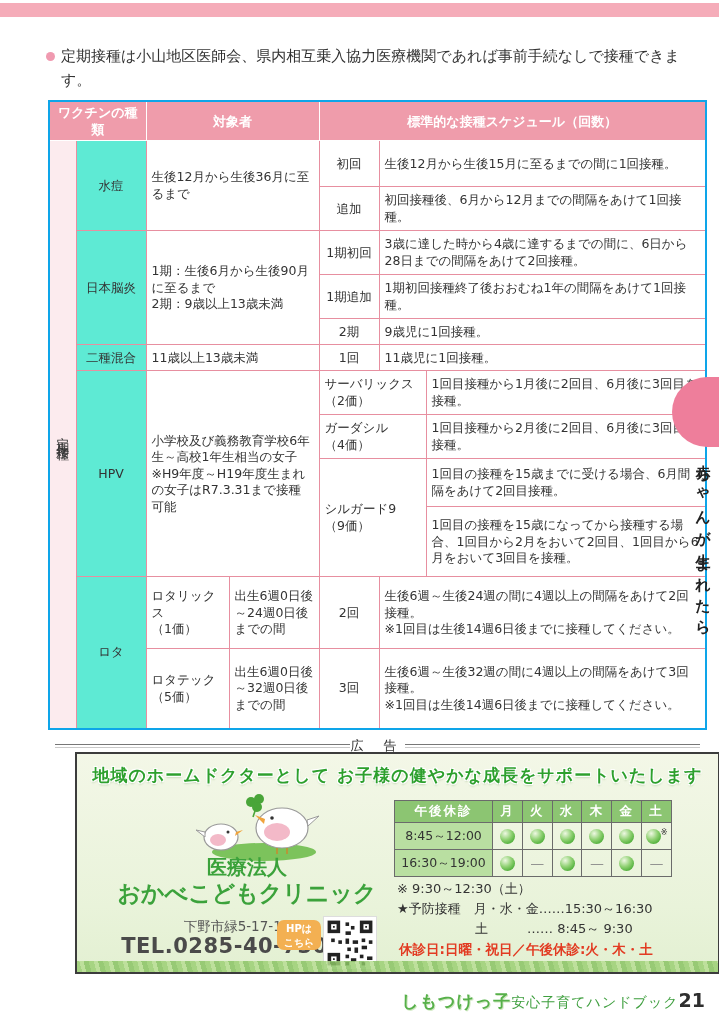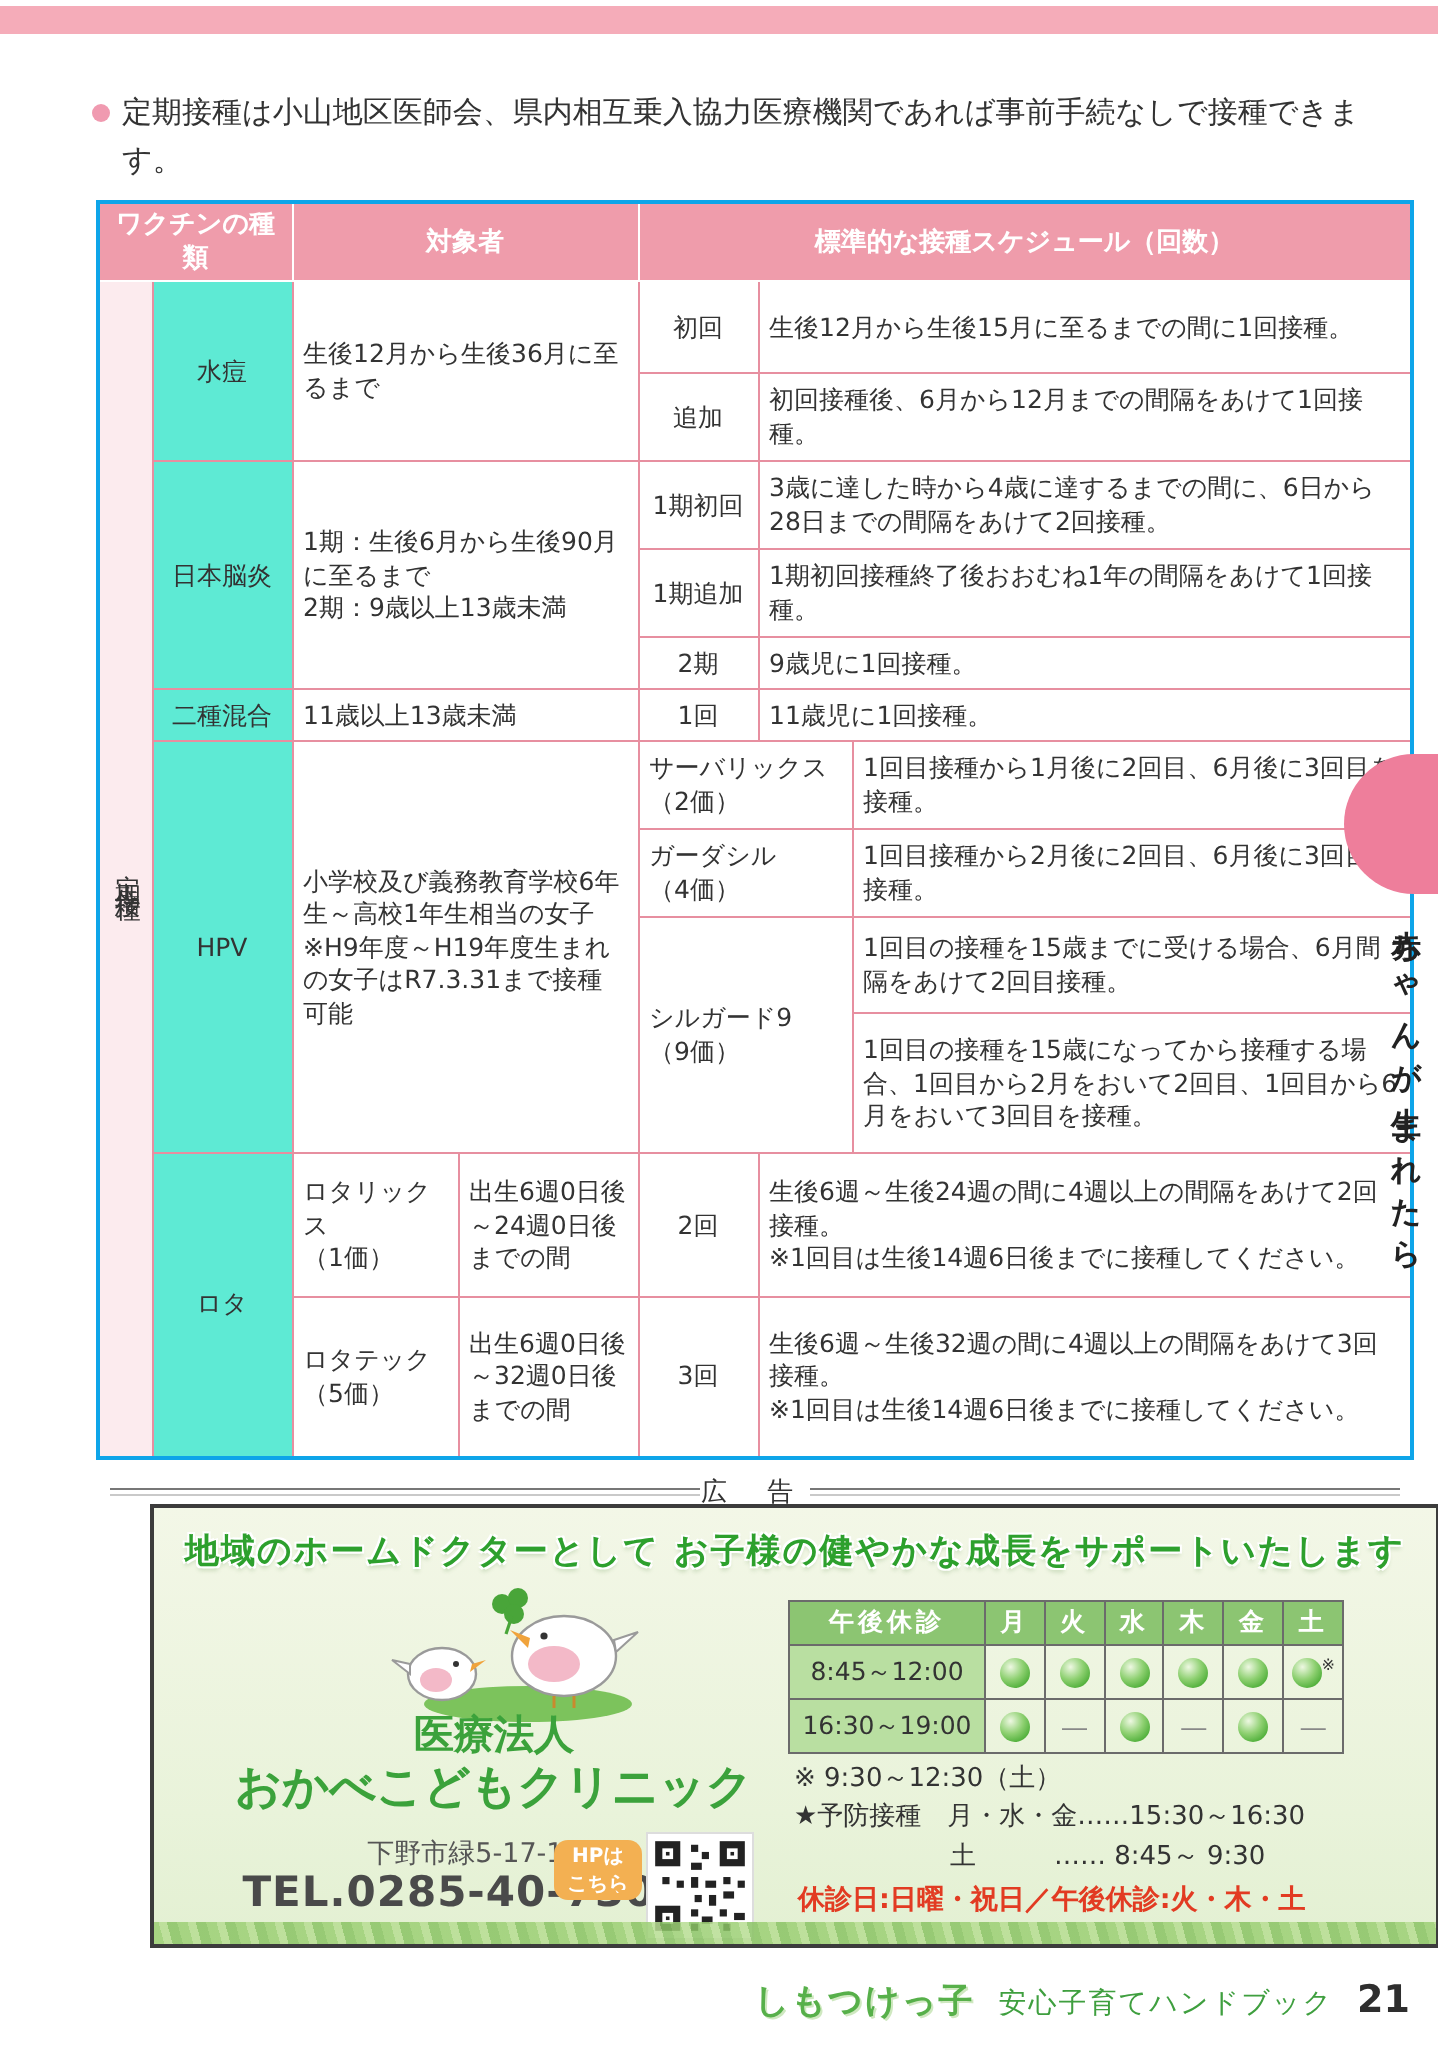--- a/index.html
+++ b/index.html
@@ -62,21 +62,21 @@
   .ball-note { font-size:8px; color:#333; vertical-align:top; }
   td.dash { color:#888; }
 
   .ad-note1 { position:absolute; left:320px; top:126px; font-size:13px; color:#333; }
   .ad-note2 { position:absolute; left:320px; top:145px; font-size:13px; color:#333; white-space:pre-line; line-height:1.5; }
   .ad-closed { position:absolute; left:322px; top:187px; font-size:13.5px; font-weight:bold; color:#e23b22; }
   .grass { position:absolute; bottom:0; left:0; width:100%; height:11px;
     background:repeating-linear-gradient(75deg, #9ccf74 0 5px, #b7dd92 5px 9px, #8ac364 9px 14px); opacity:.85; }
 
   
-  .footer { position:absolute; top:989px; right:14px; display:flex; align-items:baseline; gap:12px; }
+  .footer { position:absolute; top:989px; right:14px; display:flex; align-items:baseline; gap:0; }
   .footer .brand { font-size:17px; font-weight:bold; color:#57b04a; text-shadow:1px 1px 0 #cfe8c0; letter-spacing:1px; }
   .footer .subtitle { font-size:14px; color:#3f9f3f; letter-spacing:1px; }
   .footer .pageno { font-size:19px; font-weight:bold; color:#2e2e2e; }
 </style>
 </head>
 <body>
 
 <div class="page">
 
   <div class="topbar"></div>

